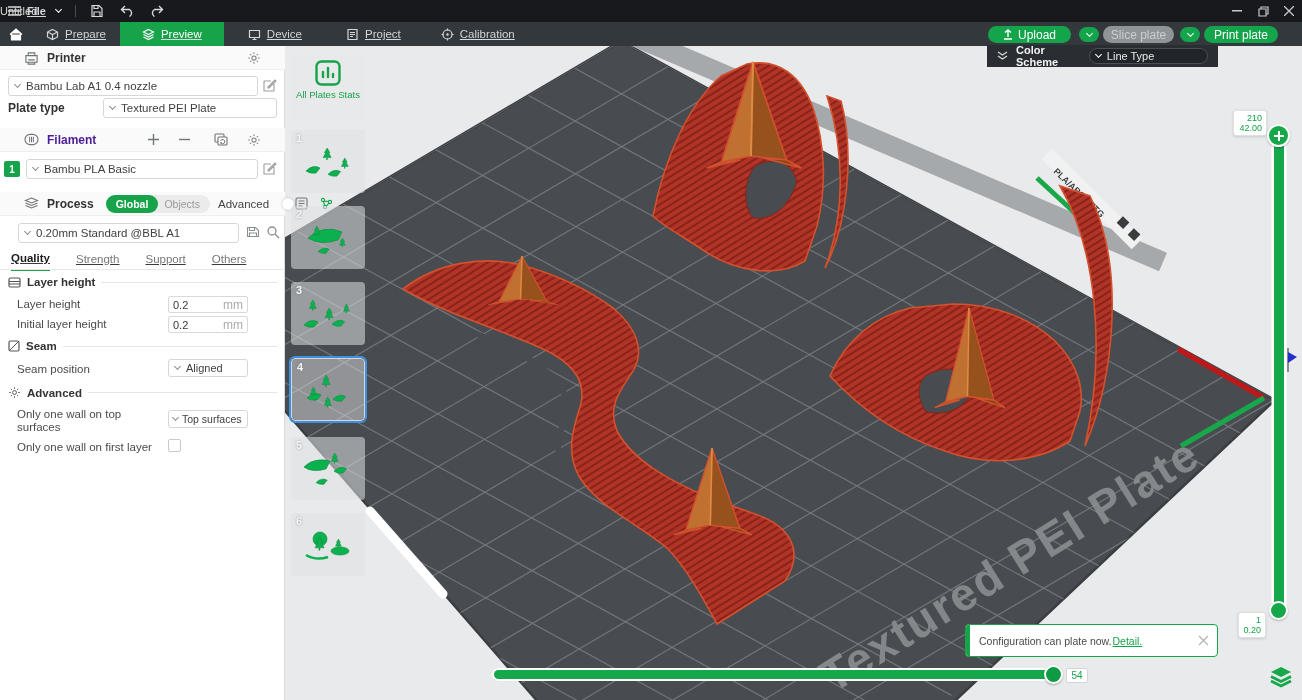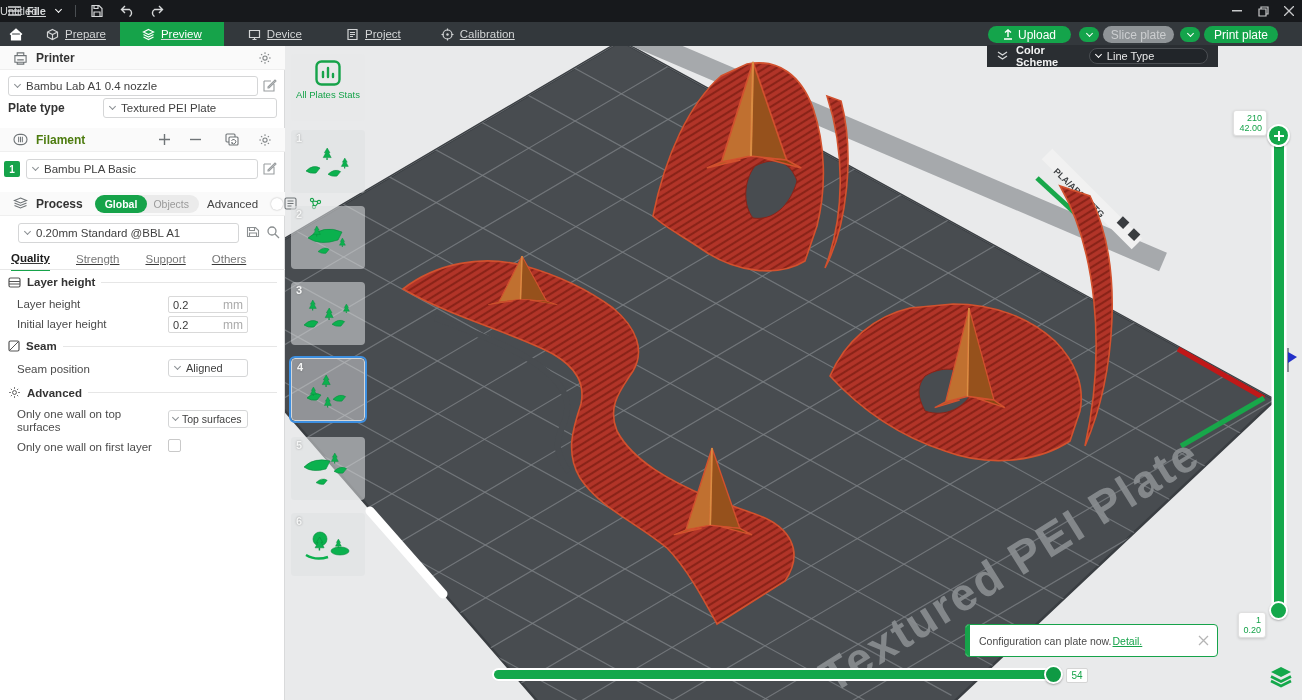--- a/index.html
+++ b/index.html
@@ -20,21 +20,21 @@
   .pill.green { background:#14a44b; }
   .pill.gray  { background:#8f9497; color:#ccced0; }
   .chevpill { width:20px; height:15px; border-radius:8px; background:#14a44b; display:flex; align-items:center; justify-content:center; }
 
   .chv { display:inline-block; width:6px; height:6px; border-right:1.4px solid #8a8f92; border-bottom:1.4px solid #8a8f92; transform:rotate(45deg); margin-top:-3px; }
   .chv.w { border-color:#fff; }
   .chv.sm { width:5px; height:5px; }
 
   
   #sidebar { left:0; top:46px; width:285px; height:654px; background:#fff; border-right:1px solid #d9dadb; font-size:12px; color:#3a3a3a; }
-  .sechead { position:absolute; left:0; width:285px; height:24px; display:flex; align-items:center; gap:8px; padding:0 13px; border-bottom:1px solid #efefef; background:#fafafa; }
+  .sechead { position:absolute; left:0; width:285px; height:24px; display:flex; align-items:center; gap:8px; padding:0 24px; border-bottom:1px solid #efefef; background:#fafafa; }
   .sel { position:absolute; height:20px; border:1px solid #d5d6d7; border-radius:3px; background:#fff; display:flex; align-items:center; gap:6px; padding:0 6px; font-size:11.5px; color:#404040; }
   .inp { position:absolute; width:80px; height:17px; border:1px solid #d9d9d9; border-radius:2px; background:#fff; display:flex; align-items:center; justify-content:space-between; padding:0 4px; font-size:11px; }
   .inp .unit { color:#aaa; font-size:12px; }
   .grphead { position:absolute; left:8px; width:269px; display:flex; align-items:center; gap:6px; font-size:11.5px; font-weight:bold; color:#333; }
   .grphead .rule { flex:1; height:1px; background:#e6e6e6; }
   .plabel { position:absolute; left:17px; font-size:11.5px; color:#4b4b4b; }
   .ptab { font-size:11.5px; color:#777; padding-bottom:5px; cursor:pointer; }
   .ptab.active { color:#1c1c1c; font-weight:bold; border-bottom:2.5px solid #16a34a; }
 
   
@@ -297,21 +297,21 @@
         <span>Textured PEI Plate</span>
     </div>
 
     <div class="sechead" style="top:82px">
       <span class="icon">
         <svg width="15" height="13" viewBox="0 0 16 14">
             <rect x="1" y="1.5" width="14" height="11" rx="5.5" fill="none" stroke="#6f7477" stroke-width="1.2"></rect>
             <path d="M6 4v6M8 4v6M10 4v6" stroke="#6f7477" stroke-width="1.1"></path>
           </svg>
       </span>
-      <span style="font-weight:bold; color:#4d7c0f">Filament</span>
+      <span style="font-weight:bold; color:#4c1d95">Filament</span>
       <span class="icon" style="margin-left:auto">
         <svg width="11" height="11">
             <path d="M5.5 0v11M0 5.5h11" stroke="#6f7477" stroke-width="1.4"></path>
           </svg>
       </span>
       <span class="icon" style="margin-left:12px">
         <svg width="11" height="3">
             <path d="M0 1.5h11" stroke="#6f7477" stroke-width="1.4"></path>
           </svg>
       </span>

